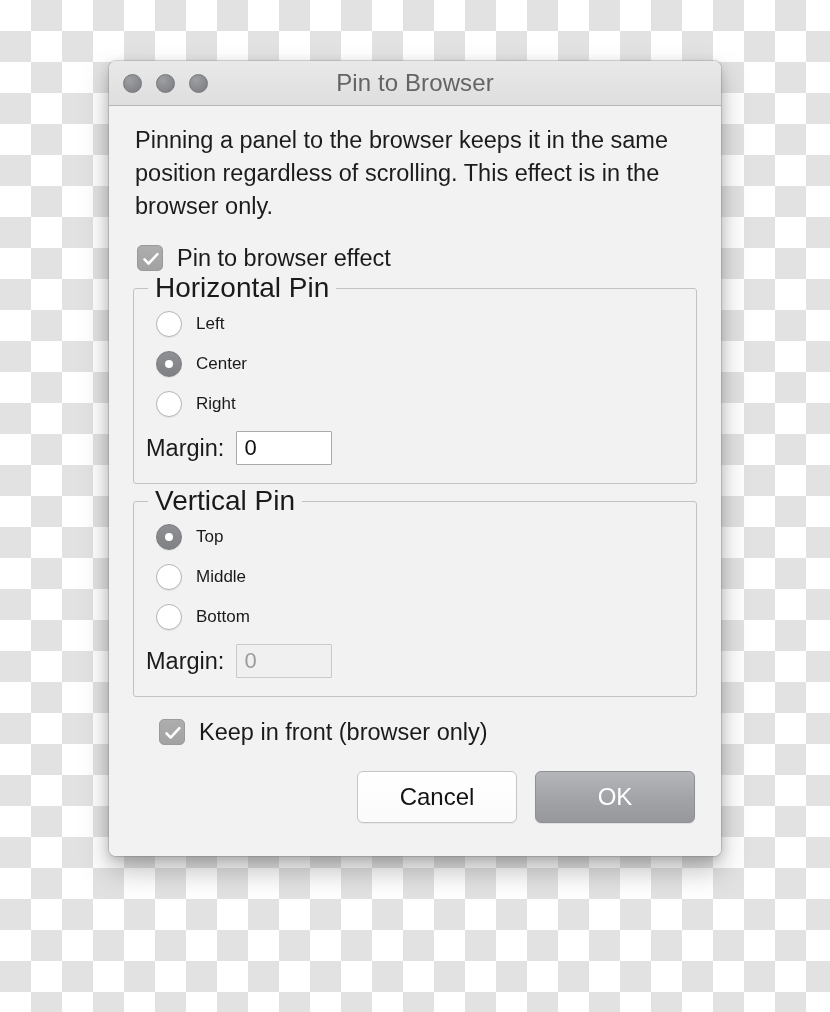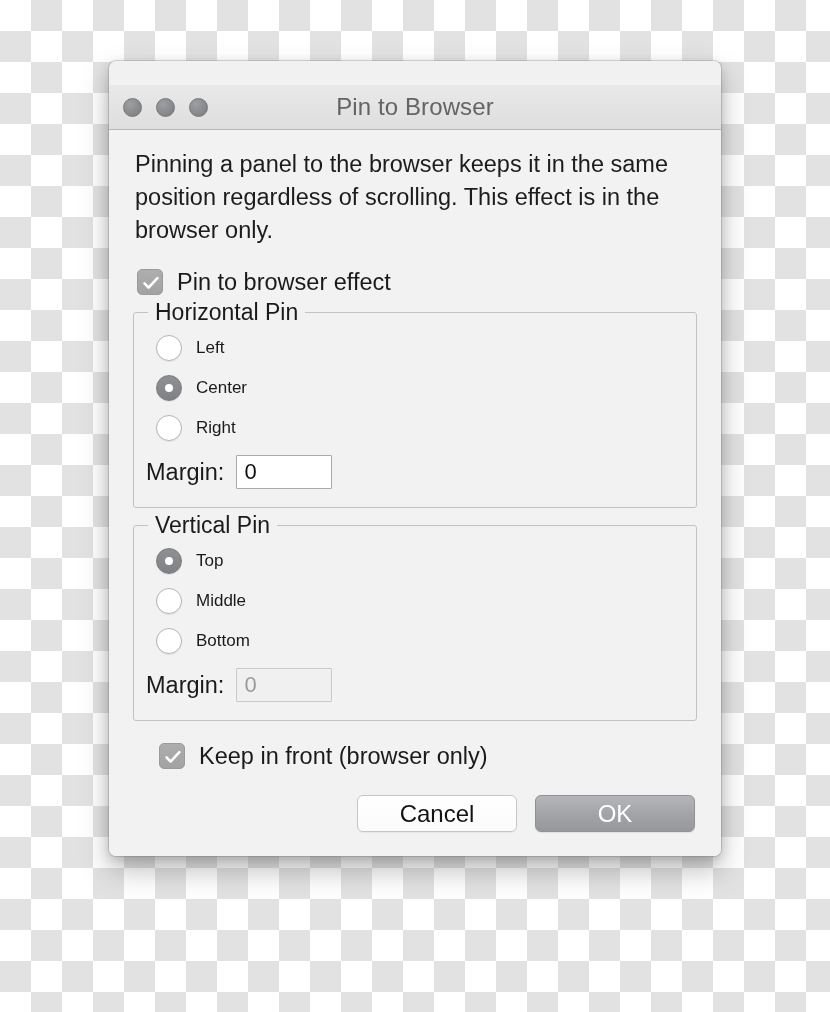--- a/index.html
+++ b/index.html
@@ -47,21 +47,20 @@
 
   
   .titlebar {
     position: relative;
     height: 44px;
     flex: 0 0 44px;
     background: linear-gradient(to bottom, #e9e9e9 0%, #dedede 100%);
     border-bottom: 1px solid #b7b7b7;
     display: flex;
     align-items: center;
-    margin-top: 24px;
   }
   .traffic {
     position: absolute;
     left: 14px;
     top: 0;
     height: 44px;
     display: flex;
     align-items: center;
     gap: 14px;
   }
@@ -138,21 +137,21 @@
     border-radius: 3px;
     padding: 22px 0 18px 0;
     background: transparent;
   }
   .group > .legend {
     position: absolute;
     top: -15px;
     left: 14px;
     padding: 0 7px;
     background: #f2f2f2;
-    font-size: 23px;
+    font-size: 28px;
     color: #1a1a1a;
     line-height: 28px;
     white-space: nowrap;
   }
 
   
   .radio-row {
     display: flex;
     align-items: center;
     gap: 14px;
@@ -224,21 +223,21 @@
   .footer {
     display: flex;
     justify-content: flex-end;
     align-items: center;
     gap: 18px;
     margin: 26px 4px 24px 0;
   }
   .btn {
     font-family: "Liberation Sans", sans-serif;
     font-size: 24px;
-    height: 37px;
+    height: 52px;
     border-radius: 6px;
     box-sizing: border-box;
     cursor: default;
     padding: 0 12px;
     min-width: 160px;
   }
   .btn-cancel {
     background: linear-gradient(to bottom, #ffffff 0%, #fbfbfb 100%);
     border: 1px solid #c6c6c6;
     color: #131313;

